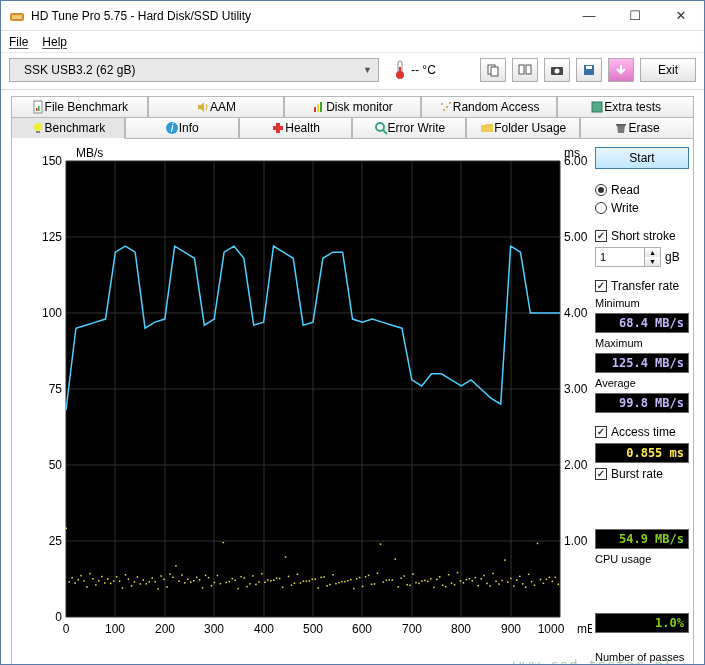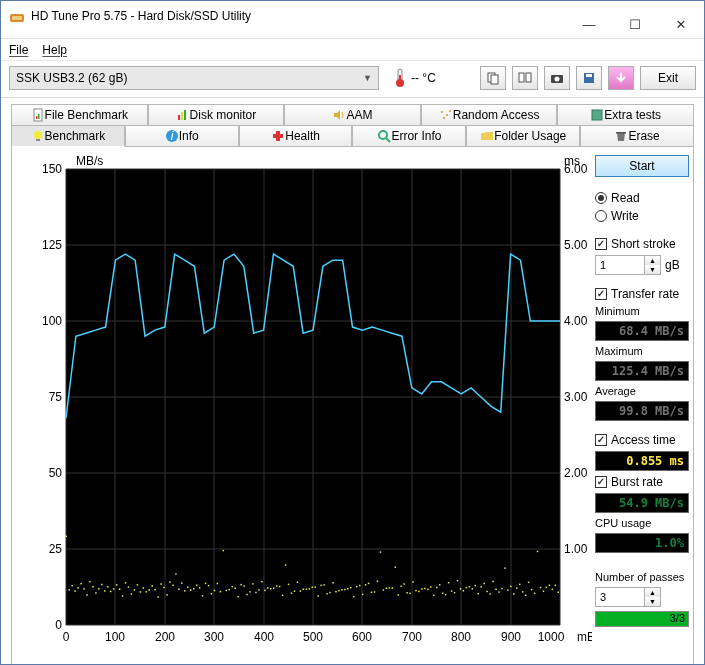--- a/index.html
+++ b/index.html
@@ -1,26 +1,26 @@
 <!DOCTYPE html>
 <html><head>
 <meta charset="utf-8">
 <style>
 * { box-sizing: border-box; margin: 0; padding: 0; font-family: "Segoe UI", Tahoma, sans-serif; font-size: 12px; }
 body { background: #fff; width: 705px; height: 665px; overflow: hidden; border: 1px solid #5a7ba8; }
-.titlebar { height: 30px; background: #fff; display: flex; padding: 0 0 0 8px; border-bottom: 1px solid #e0e0e0; margin-top: 8px; }
+.titlebar { height: 30px; background: #fff; display: flex; align-items: center; padding: 0 0 0 8px; border-bottom: 1px solid #e0e0e0; }
 .titlebar .app-icon { width: 16px; height: 16px; margin-right: 6px; }
 .titlebar .title { flex: 1; color: #000; font-size: 12px; }
 .titlebar .win-btns { display: flex; }
 .titlebar .win-btn { width: 46px; height: 30px; display: flex; align-items: center; justify-content: center; font-size: 13px; color: #333; }
 .menubar { height: 22px; display: flex; align-items: center; padding: 0 8px; gap: 14px; border-bottom: 1px solid #e8e8e8; }
 .menubar span { text-decoration: underline; text-decoration-color: #555; text-underline-offset: 2px; cursor: default; }
 .toolbar { height: 34px; padding: 4px 8px; display: flex; align-items: center; gap: 6px; }
 .device-select { flex: 0 0 370px; height: 24px; border: 1px solid #adadad; background: #e8e8e8; display: flex; align-items: center; padding: 0 6px; }
-.device-select .text { flex: 1; }
+.device-select .text { flex: 1; margin-left: 8px; }
 .device-select .chev { font-size: 9px; color: #555; }
 .temp-box { display: flex; align-items: center; gap: 4px; margin-left: 8px; }
 .temp-box .thermo { width: 14px; height: 20px; }
 .tb-gap { flex: 1; }
 .tb-btn { width: 26px; height: 24px; border: 1px solid #adadad; background: linear-gradient(#fff,#e6e6e6); display: flex; align-items: center; justify-content: center; }
 .tb-btn.pink { background: linear-gradient(#ffb8f0,#e078c8); }
 .exit-btn { width: 56px; height: 24px; border: 1px solid #adadad; background: linear-gradient(#fff,#e6e6e6); }
 .sep { height: 1px; background: #d8d8d8; margin: 2px 0; }
 .tabs { padding: 4px 10px 0 10px; }
 .tab-row { display: flex; }
@@ -36,23 +36,23 @@
 .radio-row, .check-row { display: flex; align-items: center; gap: 4px; }
 .radio { width: 12px; height: 12px; border: 1px solid #333; border-radius: 50%; display: flex; align-items: center; justify-content: center; }
 .radio.checked::after { content:''; width:6px; height:6px; background:#333; border-radius:50%; }
 .checkbox { width: 12px; height: 12px; border: 1px solid #333; display: flex; align-items: center; justify-content: center; font-size: 10px; line-height: 1; }
 .checkbox.checked::after { content:'✓'; color:#333; font-weight: bold; }
 .spinner { display: flex; align-items: center; }
 .spinner input { width: 50px; height: 20px; border: 1px solid #adadad; padding: 0 4px; font-size: 11px; }
 .spinner .arrows { width: 16px; height: 20px; border: 1px solid #adadad; border-left: none; display: flex; flex-direction: column; }
 .spinner .arrows div { flex:1; font-size:7px; text-align:center; line-height:9px; background:linear-gradient(#fff,#e6e6e6); }
 .stat-label { font-size: 11px; margin-top: 0; }
-.stat-val { background: #000; color: #737373; font-family: monospace; font-size: 12px; padding: 2px 4px; text-align: right; border:1px solid #666; font-weight: bold; }
+.stat-val { background: #000; color: #c4b5fd; font-family: monospace; font-size: 12px; padding: 2px 4px; text-align: right; border:1px solid #666; font-weight: bold; }
 .stat-val.yellow { color: #ffe94d; }
-.stat-val.white { color: #15803d; }
+.stat-val.white { color: #84cc16; margin-top: 44px; }
 .progress { height: 16px; border: 1px solid #888; background: #e8e8e8; position: relative; }
 .progress .fill { height: 100%; background: #06b025; }
 .progress .txt { position: absolute; right: 3px; top: 0; font-size: 11px; }
 .watermark { position: absolute; right: 20px; bottom: 30px; font-family: monospace; font-size: 14px; color: rgba(80,160,80,0.5); letter-spacing: 1px; }
 </style>
 </head>
 <body>
 
 <div class="titlebar">
   <svg class="app-icon" viewBox="0 0 16 16">
@@ -125,32 +125,32 @@
     <div class="tab">
         <svg class="icon" viewBox="0 0 14 14">
           <rect x="3" y="1" width="8" height="12" fill="#fff" stroke="#888"></rect>
           <rect x="5" y="8" width="1.5" height="3" fill="#e33"></rect>
           <rect x="7" y="6" width="1.5" height="5" fill="#3a3"></rect>
         </svg>
         <span>File Benchmark</span>
       </div>
     <div class="tab">
         <svg class="icon" viewBox="0 0 14 14">
+          <path d="M2 5 L5 5 L8 2 L8 12 L5 9 L2 9 Z" fill="#d8b23a"></path>
+          <path d="M10 4 Q12 7 10 10" stroke="#d8b23a" fill="none"></path>
+        </svg>
+        <span>AAM</span>
+      </div>
+    <div class="tab">
+        <svg class="icon" viewBox="0 0 14 14">
           <rect x="2" y="7" width="2" height="5" fill="#d33"></rect>
           <rect x="5" y="4" width="2" height="8" fill="#dd3"></rect>
           <rect x="8" y="2" width="2" height="10" fill="#3a3"></rect>
         </svg>
         <span>Disk monitor</span>
-      </div>
-    <div class="tab">
-        <svg class="icon" viewBox="0 0 14 14">
-          <path d="M2 5 L5 5 L8 2 L8 12 L5 9 L2 9 Z" fill="#d8b23a"></path>
-          <path d="M10 4 Q12 7 10 10" stroke="#d8b23a" fill="none"></path>
-        </svg>
-        <span>AAM</span>
       </div>
     <div class="tab">
         <svg class="icon" viewBox="0 0 14 14">
           <circle cx="3" cy="4" r="1" fill="#c93"></circle>
           <circle cx="8" cy="7" r="1" fill="#c93"></circle>
           <circle cx="5" cy="10" r="1" fill="#c93"></circle>
           <circle cx="11" cy="3" r="1" fill="#c93"></circle>
         </svg>
         <span>Random Access</span>
       </div>
@@ -181,21 +181,21 @@
           <rect x="5" y="2" width="4" height="10" fill="#d33"></rect>
           <rect x="2" y="5" width="10" height="4" fill="#d33"></rect>
         </svg>
         <span>Health</span>
       </div>
     <div class="tab">
         <svg class="icon" viewBox="0 0 14 14">
           <circle cx="6" cy="6" r="4" fill="none" stroke="#3a7" stroke-width="2"></circle>
           <line x1="9" y1="9" x2="13" y2="13" stroke="#3a7" stroke-width="2"></line>
         </svg>
-        <span>Error Info</span>
+        <span>Error Write</span>
       </div>
     <div class="tab">
         <svg class="icon" viewBox="0 0 14 14">
           <path d="M1 4 L5 4 L6 3 L13 3 L13 11 L1 11 Z" fill="#ec5"></path>
         </svg>
         <span>Folder Usage</span>
       </div>
     <div class="tab">
         <svg class="icon" viewBox="0 0 14 14">
           <path d="M3 4 L11 4 L10 12 L4 12 Z" fill="#777"></path>

